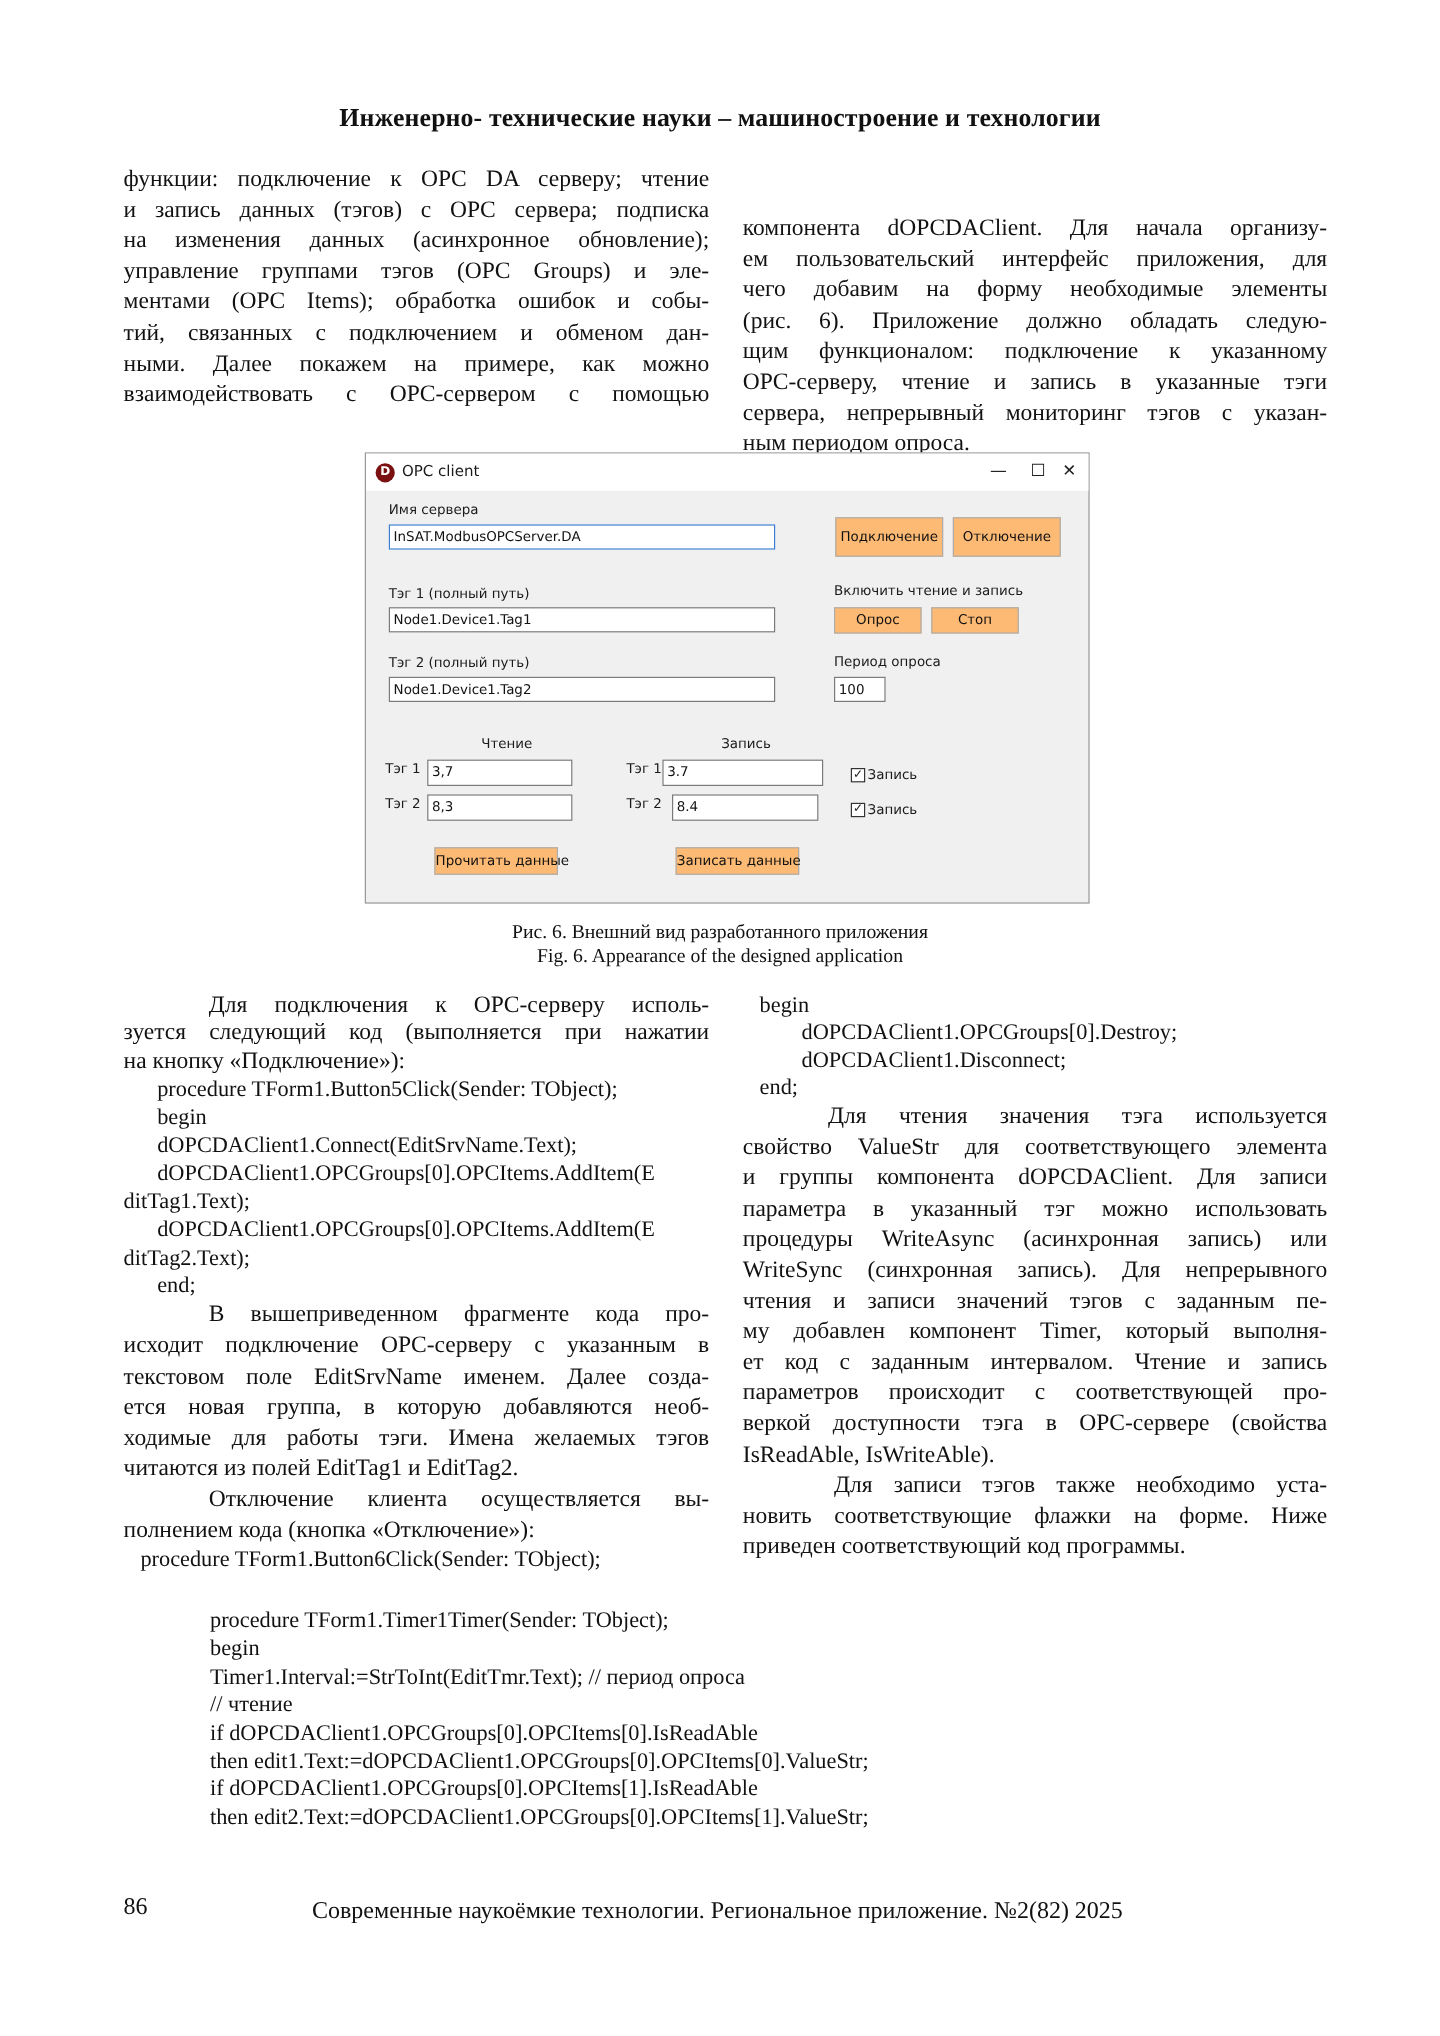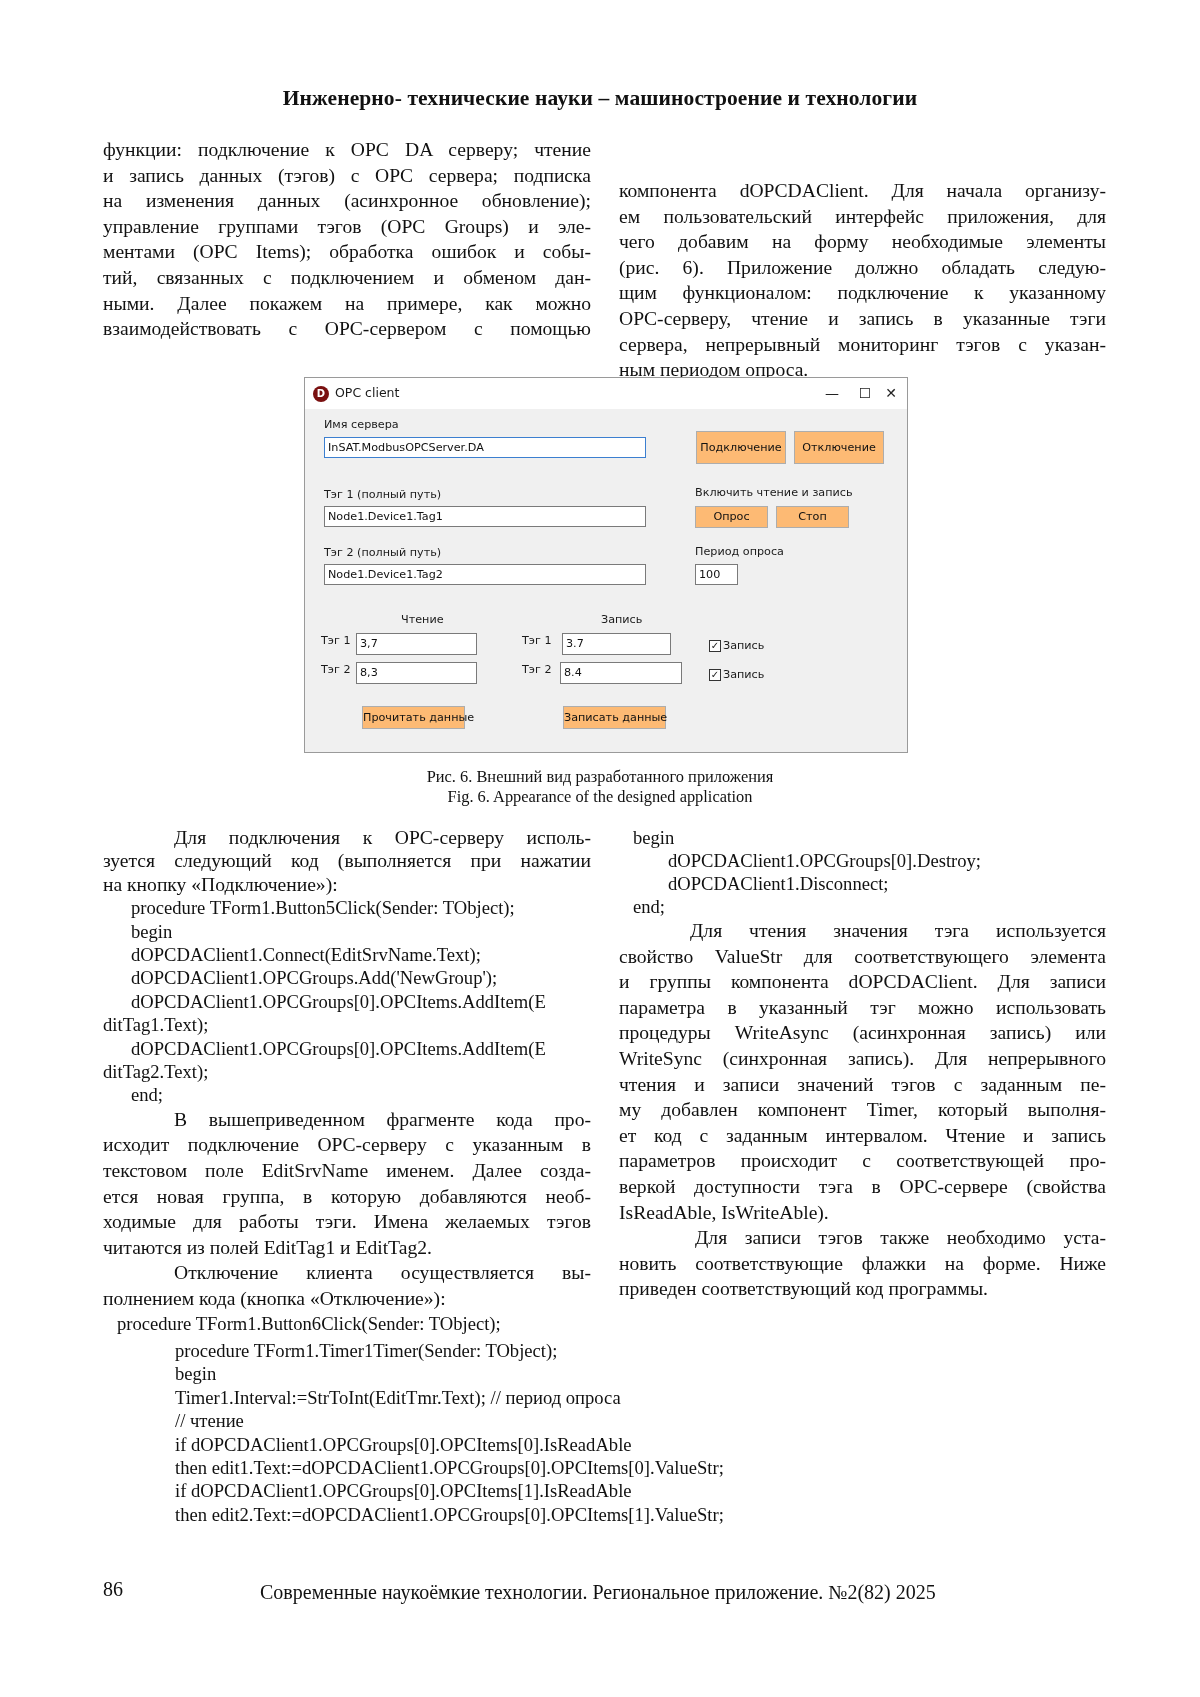--- a/index.html
+++ b/index.html
@@ -99,21 +99,21 @@
 
   <div class="lbl" style="left:96px; top:235px;">Чтение</div>
   <div class="lbl" style="left:296px; top:235px;">Запись</div>
 
   <div class="lbl" style="left:16px; top:256px;">Тэг 1</div>
   <div class="tb" style="left:51px; top:255px; width:121px; height:22px;">3,7</div>
   <div class="lbl" style="left:16px; top:285px;">Тэг 2</div>
   <div class="tb" style="left:51px; top:284px; width:121px; height:22px;">8,3</div>
 
   <div class="lbl" style="left:217px; top:256px;">Тэг 1</div>
-  <div class="tb" style="left:257px; top:255px; width:109px; height:22px;">3.7</div>
+  <div class="tb" style="left:247px; top:255px; width:134px; height:22px;">3.7</div>
   <div class="lbl" style="left:217px; top:285px;">Тэг 2</div>
   <div class="tb" style="left:255px; top:284px; width:122px; height:22px;">8.4</div>
 
   <div class="chk" style="left:404px; top:262px;"><span>✓</span></div>
   <div class="lbl" style="left:418px; top:261px;">Запись</div>
   <div class="chk" style="left:404px; top:291px;"><span>✓</span></div>
   <div class="lbl" style="left:418px; top:290px;">Запись</div>
 
   <div class="btn" style="left:57px; top:328px; width:103px; height:23px; line-height:21px;">Прочитать данные</div>
   <div class="btn" style="left:258px; top:328px; width:103px; height:23px; line-height:21px;">Записать данные</div>
@@ -122,21 +122,20 @@
 <div class="abs caption" style="top:767px;">Рис. 6. Внешний вид разработанного приложения</div>
 <div class="abs caption" style="top:787px;">Fig. 6. Appearance of the designed application</div>
 
 <div class="col col-left" style="top:826px; line-height:23.4px;">
   <p class="ind justify-last">Для подключения к OPC-серверу исполь-</p>
   <p class="justify-last">зуется следующий код (выполняется при нажатии</p>
   <p>на кнопку «Подключение»):</p>
   <p class="code-line code-i1" style="font-size:18.6px;">procedure TForm1.Button5Click(Sender: TObject);</p>
   <p class="code-line code-i1" style="font-size:18.6px;">begin</p>
   <p class="code-line code-i1" style="font-size:18.6px;">dOPCDAClient1.Connect(EditSrvName.Text);</p>
-  <p class="code-line code-i1" style="font-size:18.6px;">dOPCDAClient1.OPCGroups.Add('NewGroup');</p>
   <p class="code-line code-i1" style="font-size:18.6px;">dOPCDAClient1.OPCGroups[0].OPCItems.AddItem(E</p>
   <p class="code-line" style="font-size:18.6px;">ditTag1.Text);</p>
   <p class="code-line code-i1" style="font-size:18.6px;">dOPCDAClient1.OPCGroups[0].OPCItems.AddItem(E</p>
   <p class="code-line" style="font-size:18.6px;">ditTag2.Text);</p>
   <p class="code-line code-i1" style="font-size:18.6px;">end;</p>
   <p class="ind justify-last" style="line-height:25.6px;">В вышеприведенном фрагменте кода про-</p>
   <p class="justify-last" style="line-height:25.6px;">исходит подключение OPC-серверу с указанным в</p>
   <p class="justify-last" style="line-height:25.6px;">текстовом поле EditSrvName именем. Далее созда-</p>
   <p class="justify-last" style="line-height:25.6px;">ется новая группа, в которую добавляются необ-</p>
   <p class="justify-last" style="line-height:25.6px;">ходимые для работы тэги. Имена желаемых тэгов</p>

